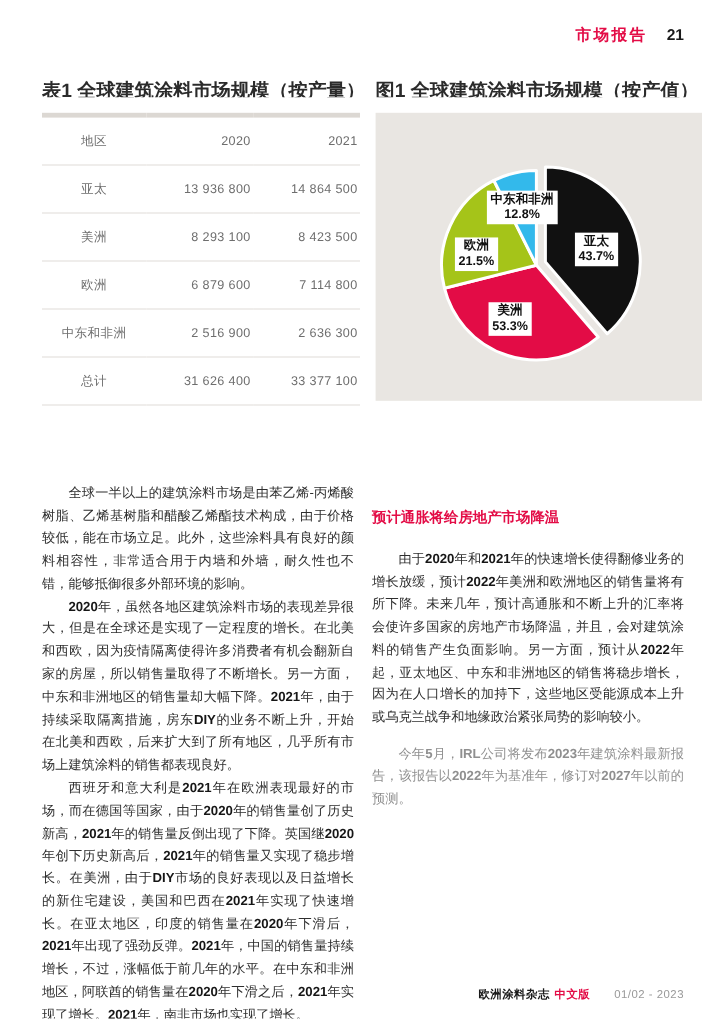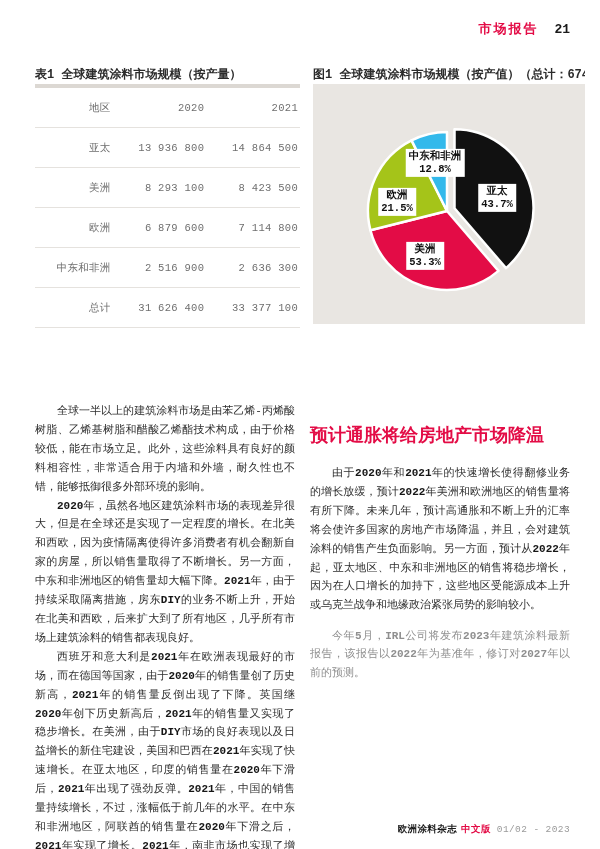--- a/index.html
+++ b/index.html
@@ -1,57 +1,57 @@
 <!DOCTYPE html>
 <html><head>
 <meta charset="utf-8">
 <style>
   *{margin:0;padding:0;box-sizing:border-box}
   html,body{background:#ffffff}
   .page{position:relative;width:600px;height:849px;margin:0 auto;background:#fff;
-        font-family:Liberation Mono, monospace;color:#2e2e2e;overflow:hidden}
+        font-family:Liberation Sans, sans-serif;color:#2e2e2e;overflow:hidden}
 
   
   .pagehead{position:absolute;top:20px;right:30px;font-size:13px;font-weight:bold}
   .pagehead .section{color:#e30c46;letter-spacing:2px}
   .pagehead .pagenum{color:#1a1a1a;margin-left:16px;font-weight:bold}
 
   
   .tablefig{position:absolute;left:35px;top:66px;width:550px;display:flex;gap:13px}
   .tcol{width:265px}
   .fcol{width:272px}
-  .caption{font-size:12px;font-weight:bold;color:#2b2b2b;white-space:nowrap;overflow:hidden;margin-bottom:3px;height:15px}
+  .caption{font-size:16px;font-weight:bold;color:#2b2b2b;white-space:nowrap;overflow:hidden;margin-bottom:13px;height:15px}
   table.mtable{width:100%;border-collapse:collapse;border-top:4px solid #dcd8d3;
                font-size:10.5px;color:#6e6e6e;letter-spacing:.3px}
-  table.mtable th,table.mtable td{font-weight:normal;text-align:right;padding:13px 2px 12px;border-bottom:1px solid #e5e2de}
+  table.mtable th,table.mtable td{font-weight:normal;text-align:center;padding:13px 2px 12px;border-bottom:1px solid #e5e2de}
   table.mtable .num{text-align:right}
 
   
   .chartbox{position:relative;width:272px;height:240px;background:#e9e6e2}
   .chartbox svg{position:absolute;left:0;top:0}
   .plabel{position:absolute;transform:translate(-50%,-50%);background:#fff;color:#111;
           font-size:10.5px;font-weight:bold;line-height:1.25;text-align:center;padding:1px 3px;white-space:nowrap}
 
   
   .cols{position:absolute;left:35px;top:402px;width:535px;display:flex;gap:15px}
   .col{width:260px}
   p.body{font-size:11px;line-height:1.72;text-align:justify;text-indent:2em;color:#2e2e2e}
   p.body.nolead{text-indent:0}
   p.body b{color:#161616}
-  h2.subhead{font-size:18px;font-weight:bold;color:#e30c46;margin:21px 0 17px 0}
+  h2.subhead{font-size:12px;font-weight:bold;color:#e30c46;margin:21px 0 17px 0}
   p.note{font-size:11px;line-height:1.65;color:#8f8f8f;text-align:justify;text-indent:2em;margin-top:12px}
   .endmark{float:right;width:11px;height:11px;border-radius:50%;background:#111;position:relative;top:5px}
   .endmark .tri{position:absolute;left:3px;top:2.5px;width:0;height:0;
                 border:3px solid transparent;border-right:4px solid #fff;border-left:none}
 
   
   .pagefoot{position:absolute;right:30px;bottom:13px;font-size:9.5px;letter-spacing:.4px}
   .pagefoot .mag{font-weight:bold;color:#1a1a1a}
   .pagefoot .ed{font-weight:bold;color:#e30c46;margin-left:4px}
-  .pagefoot .iss{color:#9a9a9a;margin-left:6px}
+  .pagefoot .iss{color:#9a9a9a;margin-left:20px}
 </style>
 </head>
 <body>
 
 <div class="page">
 
   <div class="pagehead">
     <span class="section">市场报告</span><span class="pagenum">21</span>
   </div>
 

